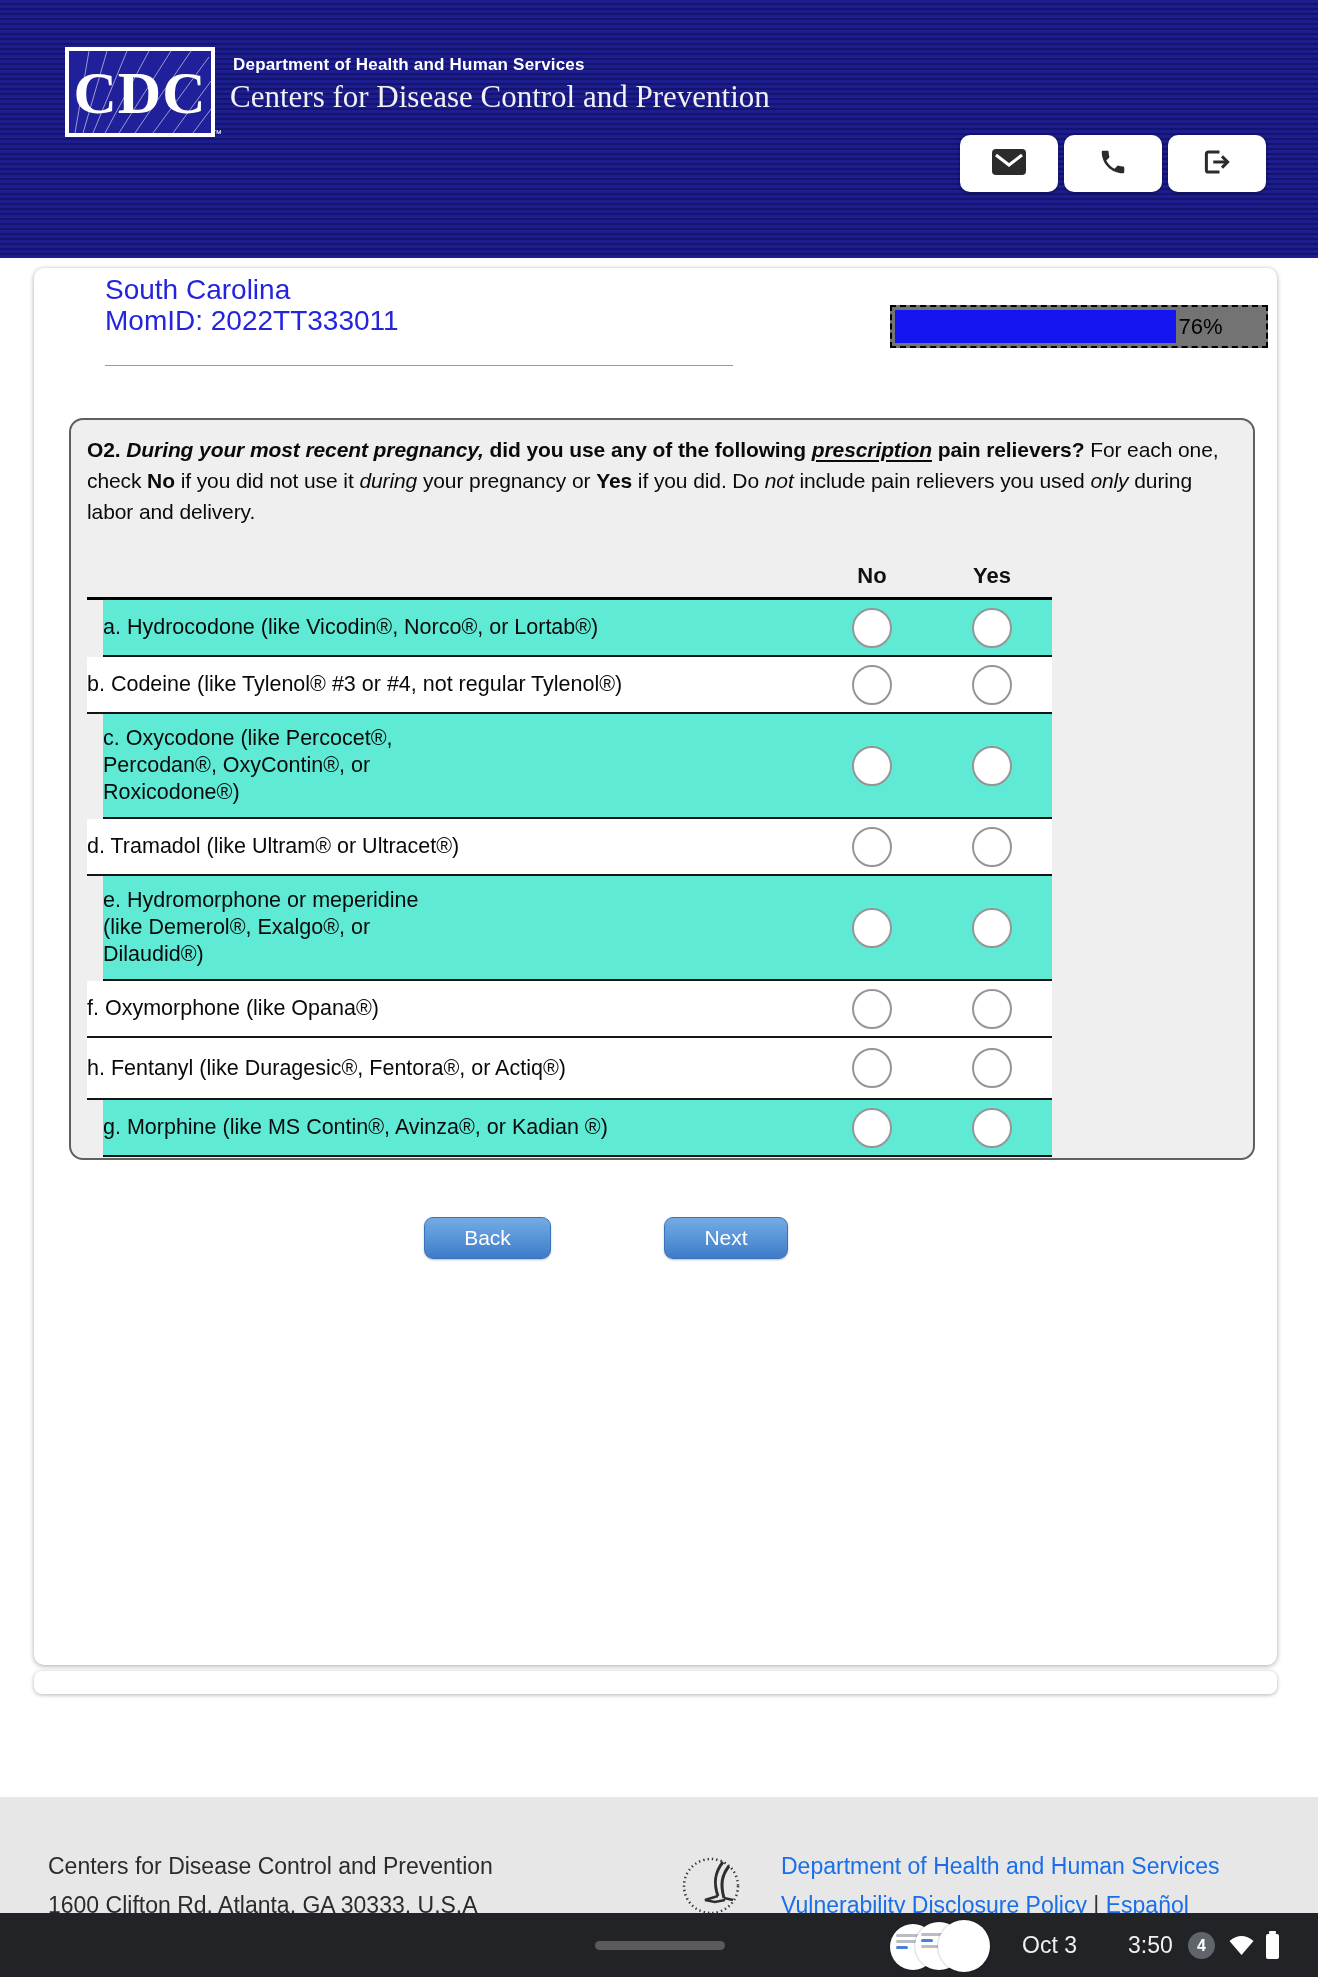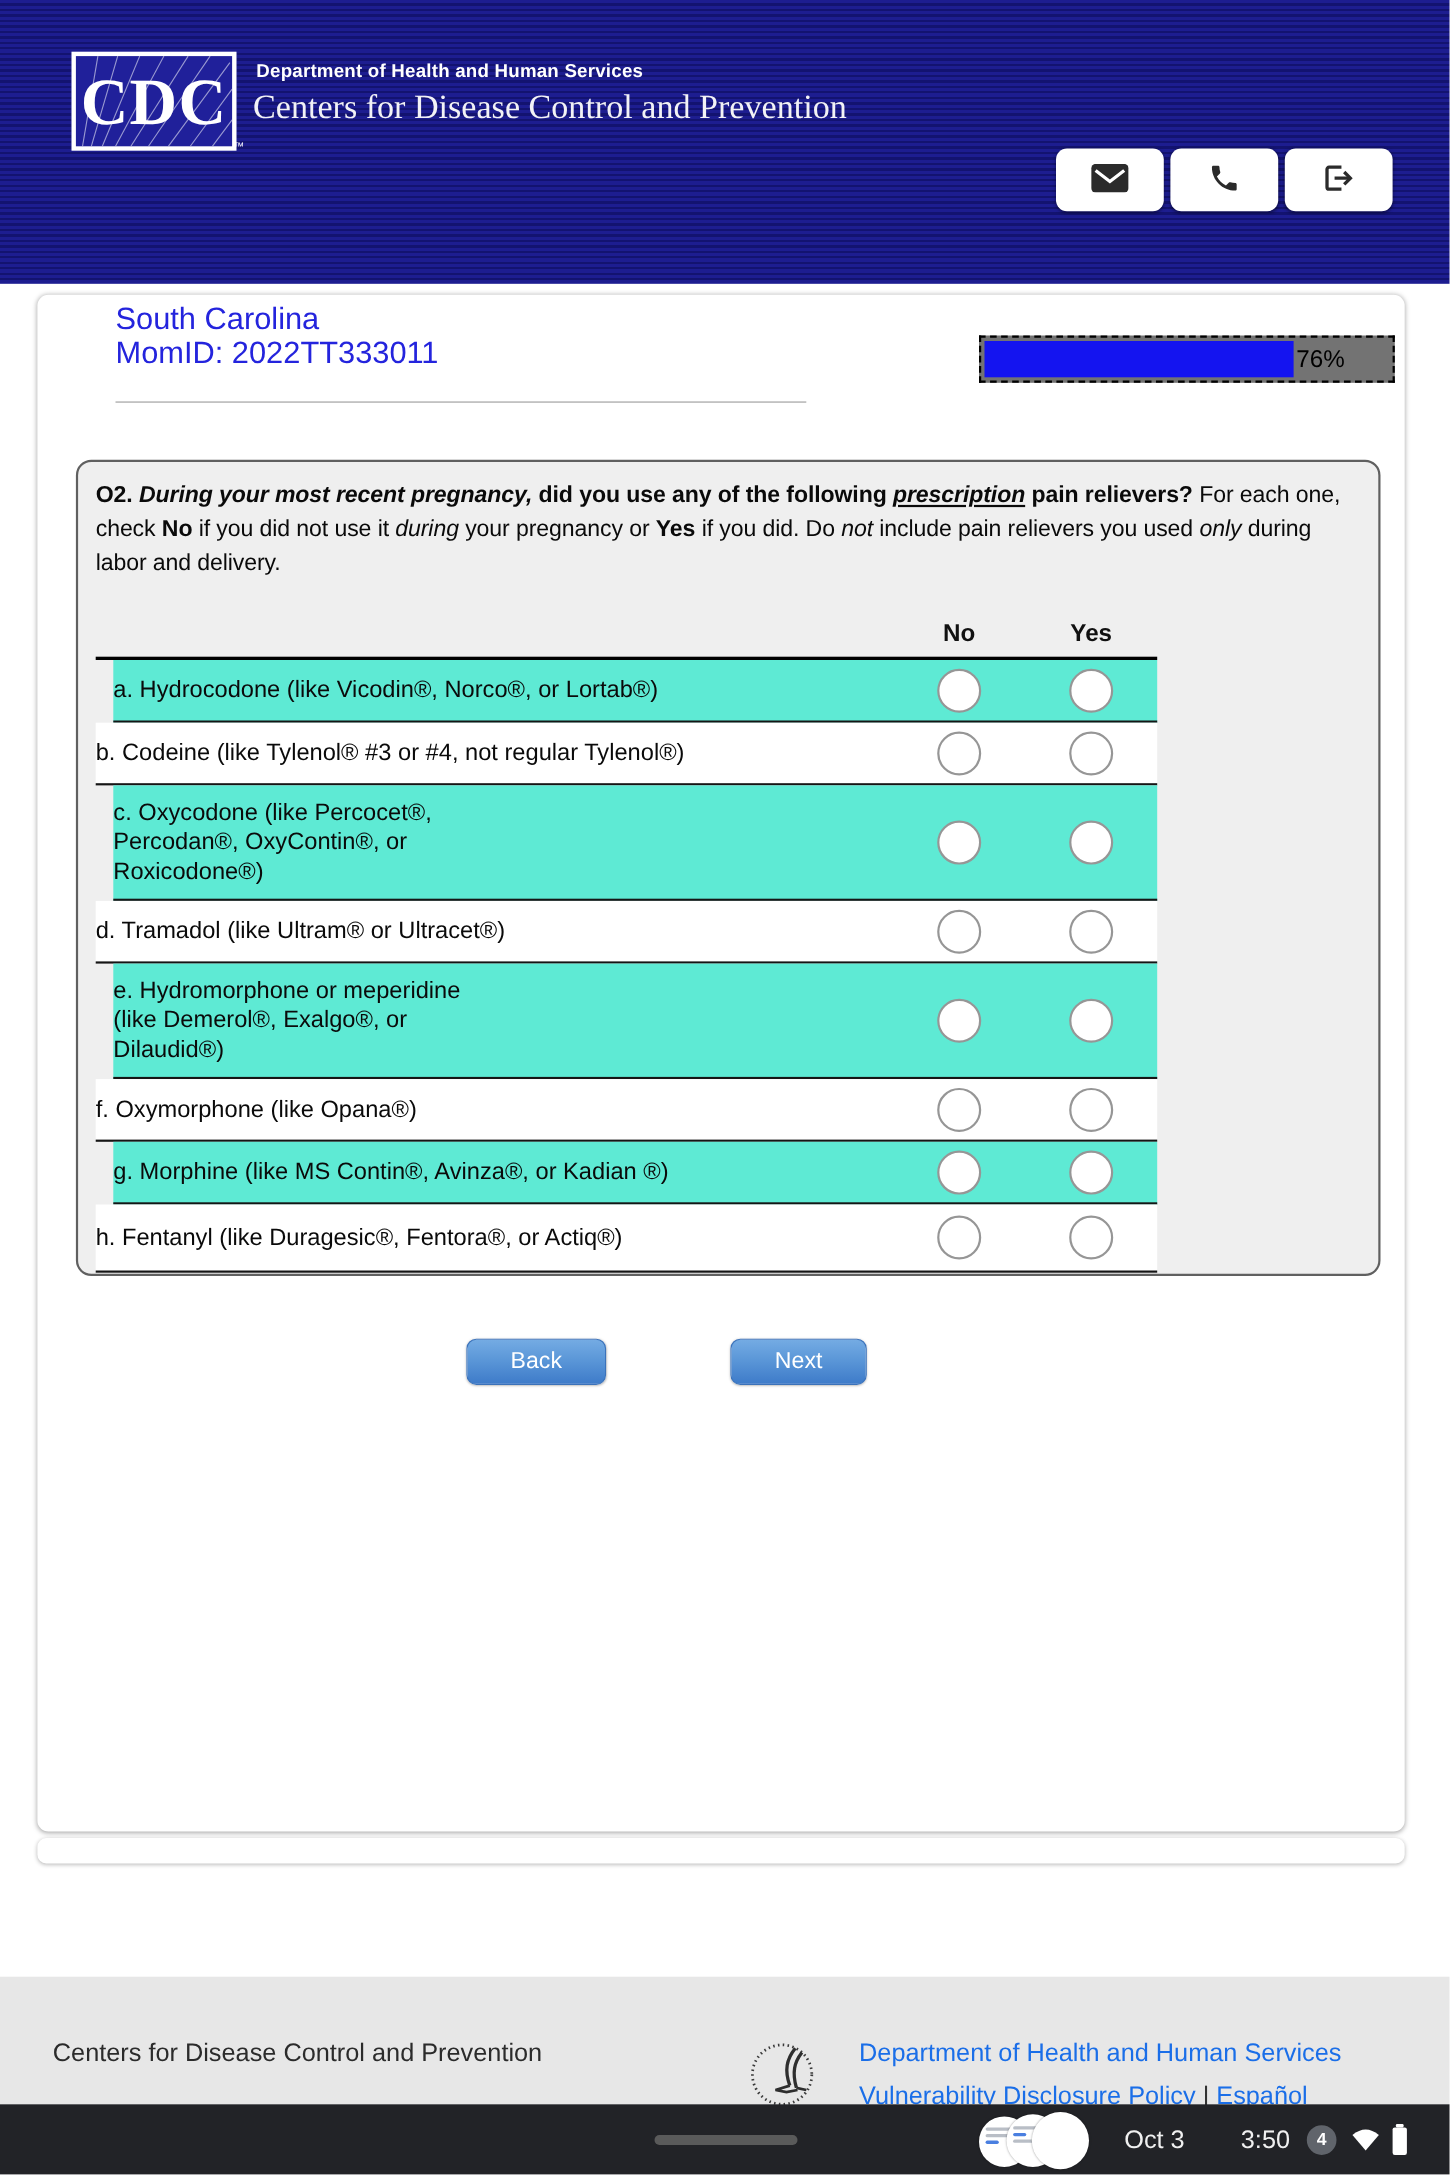--- a/index.html
+++ b/index.html
@@ -205,50 +205,51 @@
         </div>
         <div class="t-row">
           <div class="t-label">f. Oxymorphone (like Opana®)</div>
           <div class="t-cell">
               <span class="radio"></span>
             </div>
           <div class="t-cell">
               <span class="radio"></span>
             </div>
         </div>
-        <div class="t-row alt">
-          <div class="t-label">g. Morphine (like MS Contin®, Avinza®, or Kadian ®)</div>
-          <div class="t-cell">
-              <span class="radio"></span>
-            </div>
-          <div class="t-cell">
-              <span class="radio"></span>
-            </div>
-        </div>
         <div class="t-row" style="min-height:62px;">
           <div class="t-label">h. Fentanyl (like Duragesic®, Fentora®, or Actiq®)</div>
+          <div class="t-cell">
+              <span class="radio"></span>
+            </div>
+          <div class="t-cell">
+              <span class="radio"></span>
+            </div>
+        </div>
+        <div class="t-row alt">
+          <div class="t-label">g. Morphine (like MS Contin®, Avinza®, or Kadian ®)</div>
           <div class="t-cell">
               <span class="radio"></span>
             </div>
           <div class="t-cell">
               <span class="radio"></span>
             </div>
         </div>
       </div>
     </div>
 
     <button class="nav-btn btn-back">Back</button>
     <button class="nav-btn btn-next">Next</button>
   </div>
 
   <div class="card2"></div>
 
   <div class="footer">
     <div class="footer-left">
       <div>Centers for Disease Control and Prevention</div>
+      <div>1600 Clifton Rd, Atlanta, GA 30333, U.S.A</div>
     </div>
     <div class="hhs-logo">
       <svg width="64" height="60" viewBox="0 0 64 60">
         <circle cx="30" cy="30" r="27" fill="none" stroke="#3a3a3a" stroke-width="2.5" stroke-dasharray="1.4,3"></circle>
         <path d="M42 6 C34 16 32 26 37 40" fill="none" stroke="#2e2e2e" stroke-width="3"></path>
         <path d="M48 10 C41 19 39 28 43 42" fill="none" stroke="#2e2e2e" stroke-width="3"></path>
         <path d="M37 40 L24 44 L34 46 L44 44" fill="none" stroke="#2e2e2e" stroke-width="2.5"></path>
         <path d="M43 42 L52 44" fill="none" stroke="#2e2e2e" stroke-width="2.5"></path>
       </svg>
     </div>

